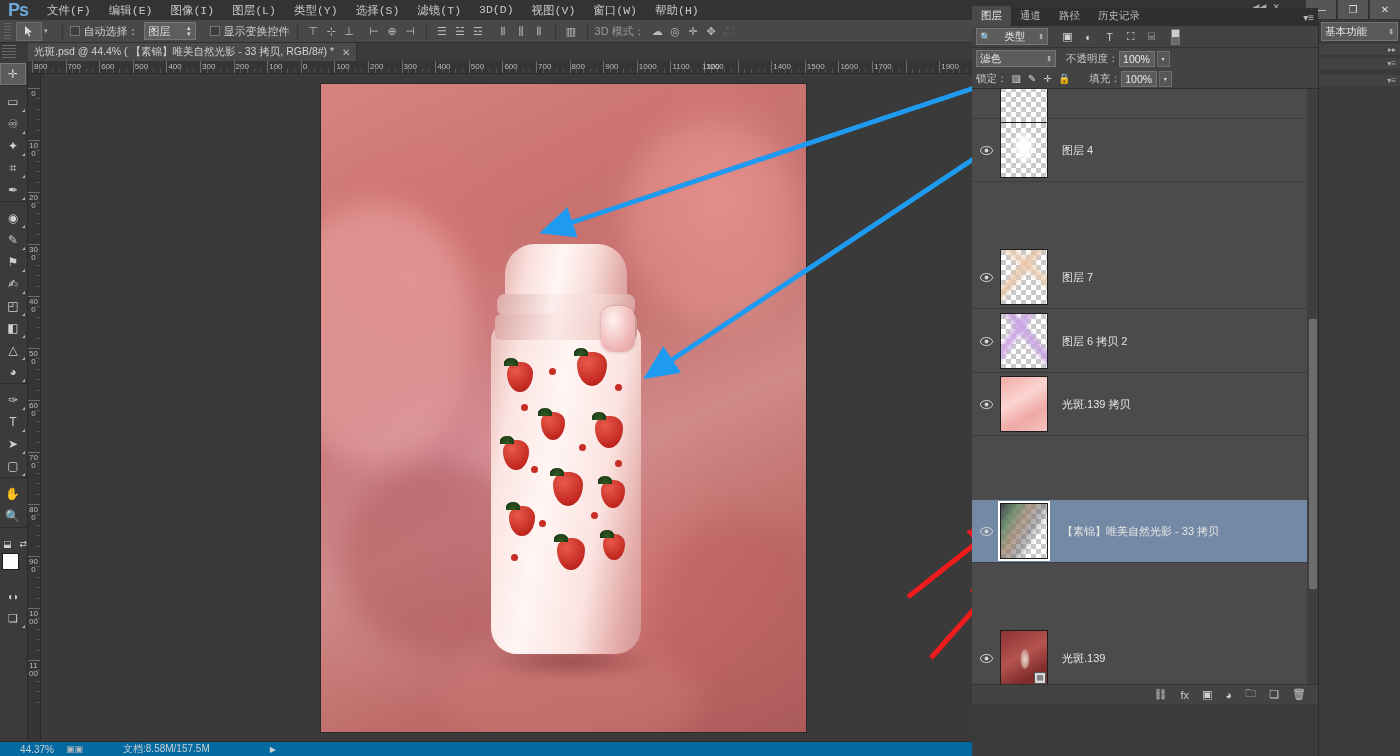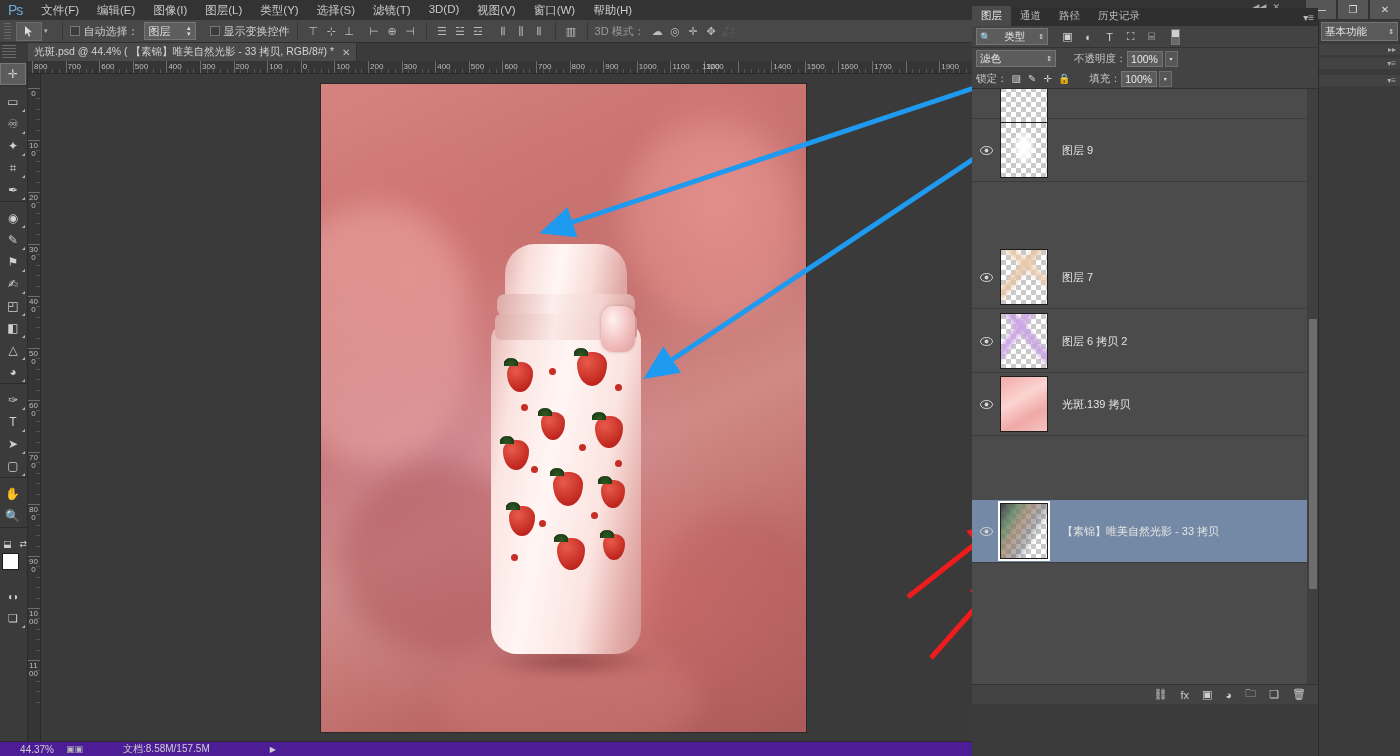--- a/index.html
+++ b/index.html
@@ -3,21 +3,21 @@
 <meta charset="utf-8">
 <style>
   * { box-sizing: border-box; margin:0; padding:0; }
   html,body { width:1400px; height:756px; overflow:hidden; background:#3b3b3b;
     font-family:"Liberation Sans","DejaVu Sans",sans-serif; color:#c8c8c8; }
   #app { position:relative; width:1400px; height:756px; }
 
   
   .menubar { position:absolute; left:0; top:0; width:1400px; height:20px;
     background:#333333; display:flex; align-items:center; }
-  .ps-logo { color:#6fa8dc; font-weight:normal; font-size:14px; padding:0 10px 0 8px; letter-spacing:-1px; }
+  .ps-logo { color:#6fa8dc; font-weight:bold; font-size:18px; padding:0 10px 0 8px; letter-spacing:-1px; }
   .menu-item { font-size:11.5px; color:#c9c9c9; padding:2px 9px; white-space:nowrap; }
   .win-btns { position:absolute; right:0; top:0; height:20px; display:flex; }
   .win-btn { width:30px; height:19px; background:#565656; margin-left:2px;
     display:flex; align-items:center; justify-content:center; font-size:10px; color:#dcdcdc; }
   .mini-btns { position:absolute; right:120px; top:2px; display:flex; gap:6px; font-size:9px; color:#aaa; }
 
   
   .optbar { position:absolute; left:0; top:20px; width:1400px; height:23px;
     background:#484848; border-bottom:1px solid #2e2e2e; display:flex; align-items:center; padding-left:4px; }
   .grip { width:7px; height:16px; background:
@@ -104,21 +104,21 @@
      border-radius:50% 50% 0 0;}
   .dot { position:absolute; width:7px;height:7px;border-radius:50%; background:#c62d25; }
   .b-shadow { position:absolute; left:-10px; top:400px; width:180px; height:34px; border-radius:50%;
      background:radial-gradient(ellipse,rgba(90,30,30,.45),rgba(90,30,30,0) 70%); filter:blur(5px); }
 
   
   .arrows { position:absolute; left:0; top:0; width:1400px; height:756px; pointer-events:none; }
 
   
   .statusbar { position:absolute; left:0; top:741px; width:1400px; height:15px;
-     background:#4c1d95; border-top:1px solid #2b2b2b; display:flex; align-items:center; font-size:10px; color:#cfcfcf;}
+     background:#0369a1; border-top:1px solid #2b2b2b; display:flex; align-items:center; font-size:10px; color:#cfcfcf;}
   .st-zoom { width:60px; text-align:right; padding-right:6px; }
   .st-doc { padding-left:40px; }
   .st-arrow { margin-left:60px; font-size:8px; }
 
   
   .panel-right { position:absolute; left:972px; top:8px; width:346px; height:748px; background:#3b3b3b; }
   .panel-tabs { height:18px; background:#2f2f2f; display:flex; align-items:flex-end; position:relative;}
   .ptab { font-size:10.5px; padding:3px 9px 3px 9px; color:#b9b9b9; }
   .ptab.active { background:#4a4a4a; color:#e6e6e6; }
   .pmenu { position:absolute; right:4px; top:4px; font-size:10px; color:#bbb; }
@@ -168,21 +168,21 @@
   .spectrum { width:62px; height:17px; margin:4px 0 0 3px; border:1px solid #2b2b2b;
      background:linear-gradient(90deg,#d2a3d8,#e23d9b 25%,#e0322f 50%,#e8781f 68%,#f0c27a 82%,#ffffff 90%,#000000 100%);}
 </style>
 </head>
 <body>
 
 <div id="app">
 
   <div class="menubar">
     <div class="ps-logo">Ps</div>
-    <div id="menu-items" style="display:flex;">
+    <div id="menu-items" style="display:flex;font-family:Liberation Mono, monospace;">
         <div class="menu-item">文件(F)</div>
         <div class="menu-item">编辑(E)</div>
         <div class="menu-item">图像(I)</div>
         <div class="menu-item">图层(L)</div>
         <div class="menu-item">类型(Y)</div>
         <div class="menu-item">选择(S)</div>
         <div class="menu-item">滤镜(T)</div>
         <div class="menu-item">3D(D)</div>
         <div class="menu-item">视图(V)</div>
         <div class="menu-item">窗口(W)</div>
@@ -699,21 +699,21 @@
           <div class="ficon">⌸</div>
         </div>
       <div class="toggle-sw"></div>
     </div>
 
     <div class="blendrow">
       <div class="blendsel">
         <span>滤色</span>
         <span style="font-size:7px">⇕</span>
       </div>
-      <span style="margin-left:18px">不透明度：</span>
+      <span style="margin-left:10px">不透明度：</span>
       <div class="numbox">100%</div>
       <div class="stepper">▾</div>
     </div>
 
     <div class="lockrow">
       <span>锁定：</span>
       <div id="lock-icons" style="display:flex;gap:7px;margin-left:4px;">
           <span style="font-size: 10px; color: rgb(212, 212, 212);">▨</span>
           <span style="font-size: 10px; color: rgb(212, 212, 212);">✎</span>
           <span style="font-size: 10px; color: rgb(212, 212, 212);">✛</span>
@@ -737,21 +737,21 @@
         <div class="layer" style="position: absolute; left: 0px; right: 11px; top: 30px;">
           <div class="eye">
             <svg width="13" height="9" viewBox="0 0 13 9">
               <ellipse cx="6.5" cy="4.5" rx="6" ry="4" fill="none" stroke="#d5d5d5" stroke-width="1"></ellipse>
               <circle cx="6.5" cy="4.5" r="1.9" fill="#d5d5d5"></circle>
             </svg>
           </div>
           <div class="thumb">
             <div style="position: absolute; inset: 0px; background: radial-gradient(16px 26px at 50% 45%, rgb(255, 255, 255) 0%, rgba(255, 255, 255, 0.85) 35%, rgba(255, 255, 255, 0) 72%);"></div>
           </div>
-          <div class="lname">图层 9</div>
+          <div class="lname">图层 4</div>
         </div>
         <div class="layer" style="position: absolute; left: 0px; right: 11px; top: 157px;">
           <div class="eye">
             <svg width="13" height="9" viewBox="0 0 13 9">
               <ellipse cx="6.5" cy="4.5" rx="6" ry="4" fill="none" stroke="#d5d5d5" stroke-width="1"></ellipse>
               <circle cx="6.5" cy="4.5" r="1.9" fill="#d5d5d5"></circle>
             </svg>
           </div>
           <div class="thumb">
             <div style="position: absolute; inset: 0px; background: linear-gradient(130deg, rgba(0, 0, 0, 0) 30%, rgba(233, 198, 166, 0.9) 40%, rgba(0, 0, 0, 0) 52%), linear-gradient(40deg, rgba(0, 0, 0, 0) 55%, rgba(238, 206, 176, 0.85) 66%, rgba(0, 0, 0, 0) 76%);"></div>
@@ -786,20 +786,33 @@
           <div class="eye">
             <svg width="13" height="9" viewBox="0 0 13 9">
               <ellipse cx="6.5" cy="4.5" rx="6" ry="4" fill="none" stroke="#d5d5d5" stroke-width="1"></ellipse>
               <circle cx="6.5" cy="4.5" r="1.9" fill="#d5d5d5"></circle>
             </svg>
           </div>
           <div class="thumb" style="outline: rgb(255, 255, 255) solid 2px;">
             <div style="position: absolute; inset: 0px; background: linear-gradient(120deg, rgba(60, 60, 70, 0.95) 0%, rgba(95, 130, 95, 0.85) 22%, rgba(150, 120, 95, 0.7) 40%, rgba(90, 90, 100, 0.45) 58%, rgba(0, 0, 0, 0) 72%);"></div>
           </div>
           <div class="lname">【素锦】唯美自然光影 - 33 拷贝</div>
+        </div>
+        <div class="layer" style="position: absolute; left: 0px; right: 11px; top: 538px;">
+          <div class="eye">
+            <svg width="13" height="9" viewBox="0 0 13 9">
+              <ellipse cx="6.5" cy="4.5" rx="6" ry="4" fill="none" stroke="#d5d5d5" stroke-width="1"></ellipse>
+              <circle cx="6.5" cy="4.5" r="1.9" fill="#d5d5d5"></circle>
+            </svg>
+          </div>
+          <div class="thumb">
+            <div style="position: absolute; inset: 0px; background: radial-gradient(10px 22px at 52% 52%, rgb(232, 216, 212) 0%, rgb(192, 140, 132) 40%, rgba(0, 0, 0, 0) 48%), linear-gradient(150deg, rgb(140, 51, 51), rgb(181, 83, 80) 45%, rgb(125, 43, 43) 80%);"></div>
+            <div class="smart-badge">▤</div>
+          </div>
+          <div class="lname">光斑.139</div>
         </div>
       </div>
 
     <div class="panel-bottom" id="panel-bottom">
         <span class="pbicon">⛓</span>
         <span class="pbicon">fx</span>
         <span class="pbicon">▣</span>
         <span class="pbicon">◕</span>
         <span class="pbicon">🗀</span>
         <span class="pbicon">❏</span>

